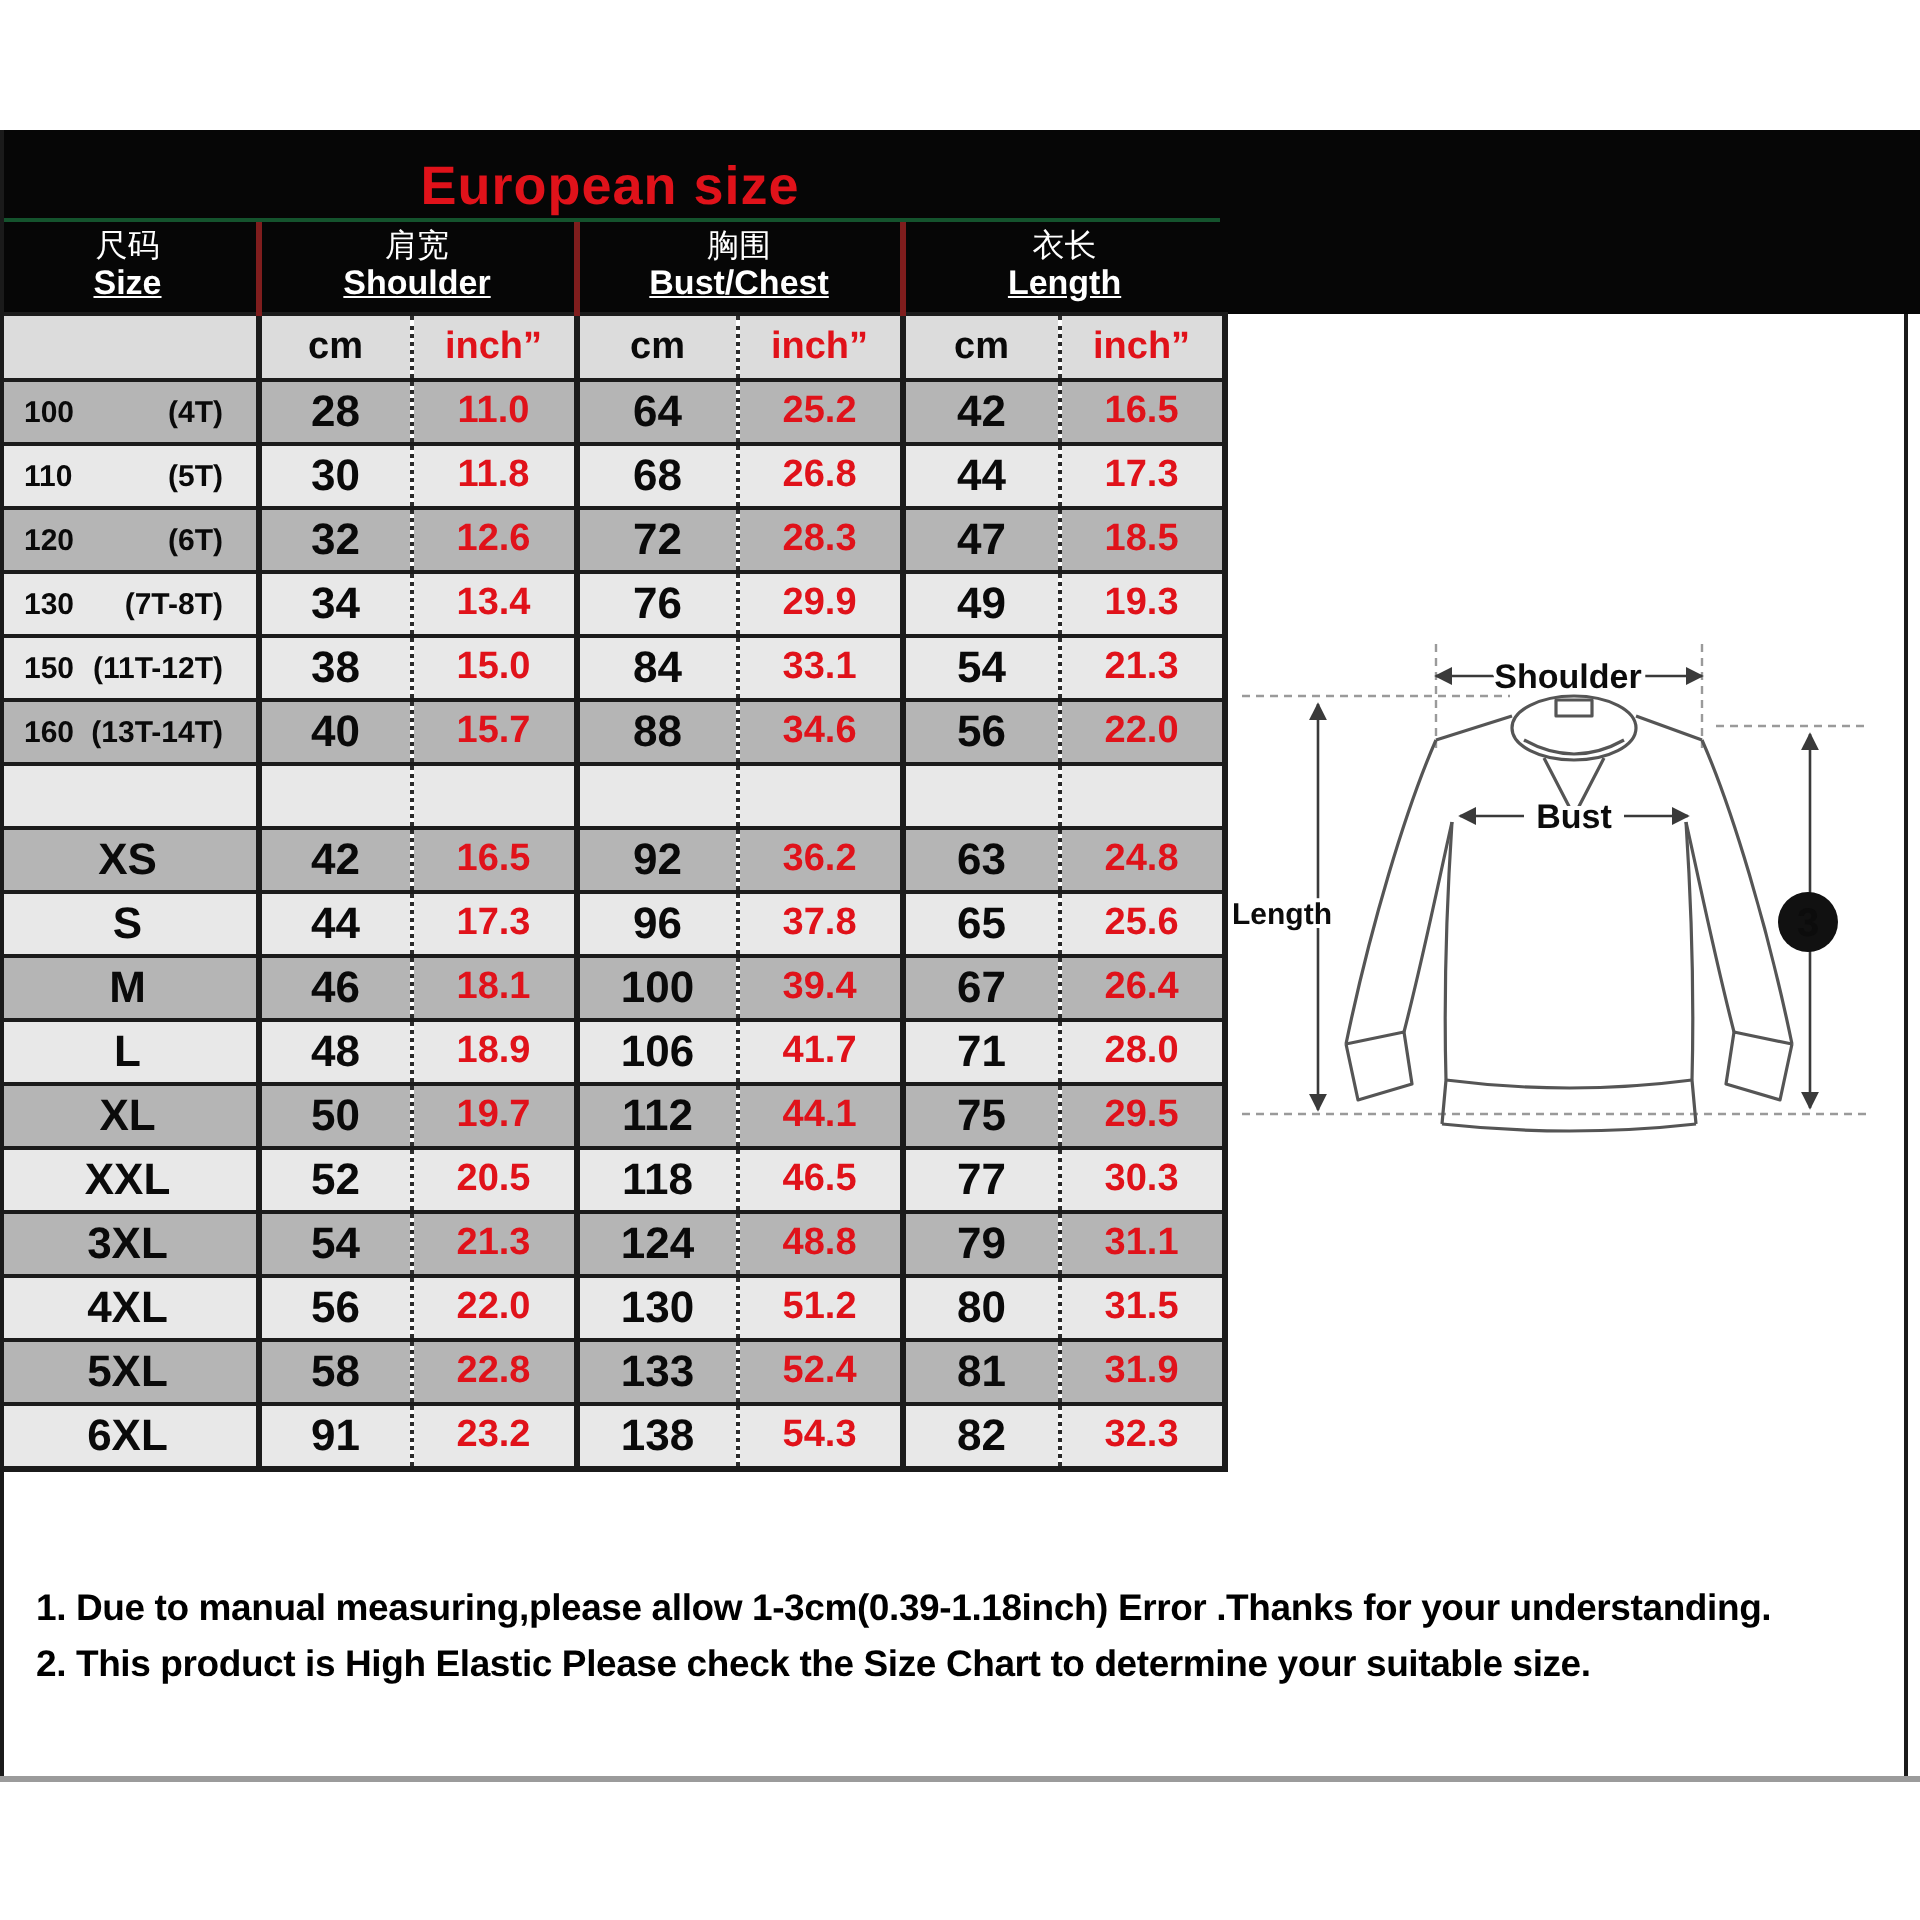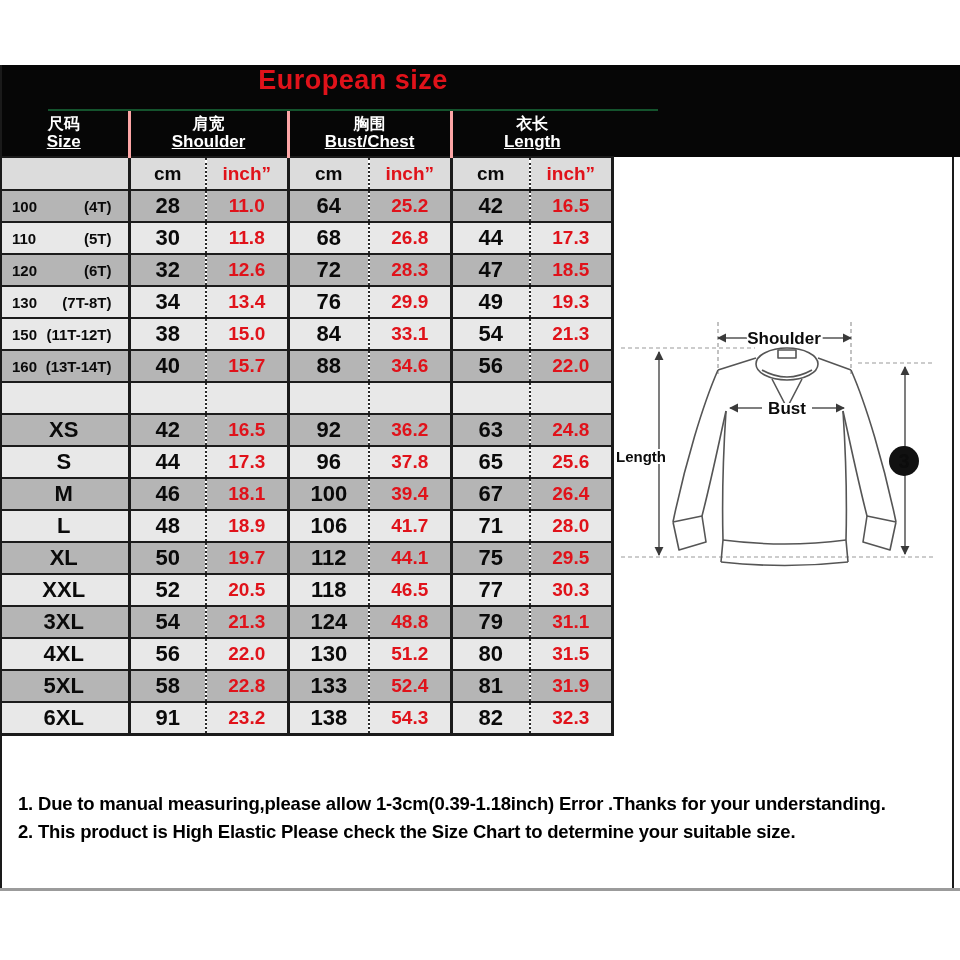--- a/index.html
+++ b/index.html
@@ -4,31 +4,31 @@
 <style>
   html,body{margin:0;padding:0;background:#ffffff;}
   .page{
     position:relative;width:960px;height:960px;background:#ffffff;overflow:hidden;
     font-family:"Liberation Sans","DejaVu Sans",sans-serif;
   }
   
   .band{position:absolute;top:65px;left:0;width:960px;height:92px;background:var(--header-bg,#060606);}
   .title-box{
     position:absolute;top:65px;left:0;width:610px;height:44px;
-    border-bottom:2px solid #14532d;display:flex;align-items:flex-start;justify-content:center;margin-left:48px;
+    border-bottom:6px solid #14532d;display:flex;align-items:flex-end;justify-content:center;
   }
   .title-box .title{color:var(--accent-red,#e0121a);font-size:27px;font-weight:bold;letter-spacing:.5px;}
   
   table.size-table{position:absolute;top:111px;left:0;border-collapse:collapse;table-layout:fixed;width:612px;}
   table.size-table th,table.size-table td{padding:0;text-align:center;vertical-align:middle;overflow:hidden;}
   thead th.group{
     background:var(--header-bg,#060606);color:#ffffff;height:45px;font-weight:bold;line-height:1.1;
   }
-  thead th.group + th.group{border-left:3px solid #fca5a5;margin-left:16px;}
-  thead th.group .zh{display:block;font-size:16px;font-weight:bold;}
+  thead th.group + th.group{border-left:3px solid #7f1d1d;margin-left:16px;}
+  thead th.group .zh{display:block;font-size:16px;font-weight:normal;}
   thead th.group .en{display:block;font-size:17px;font-weight:bold;text-decoration:underline;}
   tr.unit-row td{background:var(--unit-row,#dcdcdc);height:31px;font-size:19px;font-weight:bold;border-top:2px solid #1b1b1b;}
   td.cm-cell{border-left:3px solid #1b1b1b;color:#0a0a0a;}
   td.inch-cell{border-left:2px dotted #2b2b2b;color:var(--accent-red,#e0121a);}
   td:last-child{border-right:3px solid #1b1b1b;}
   tbody td{height:30px;border-top:2px solid #1b1b1b;font-weight:bold;}
   tbody tr:last-child td{border-bottom:3px solid #1b1b1b;}
   tbody tr.dark td{background:var(--row-dark,#b5b5b5);}
   tbody tr.light td{background:var(--row-light,#e8e8e8);}
   tbody td.cm-cell{font-size:22px;margin-top:28px;}

